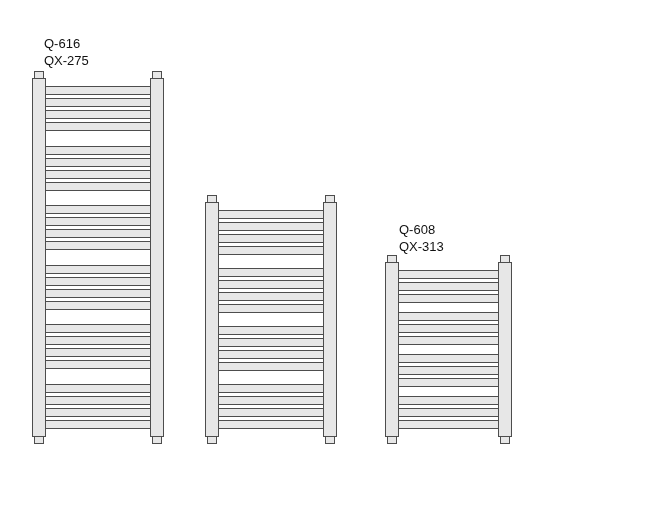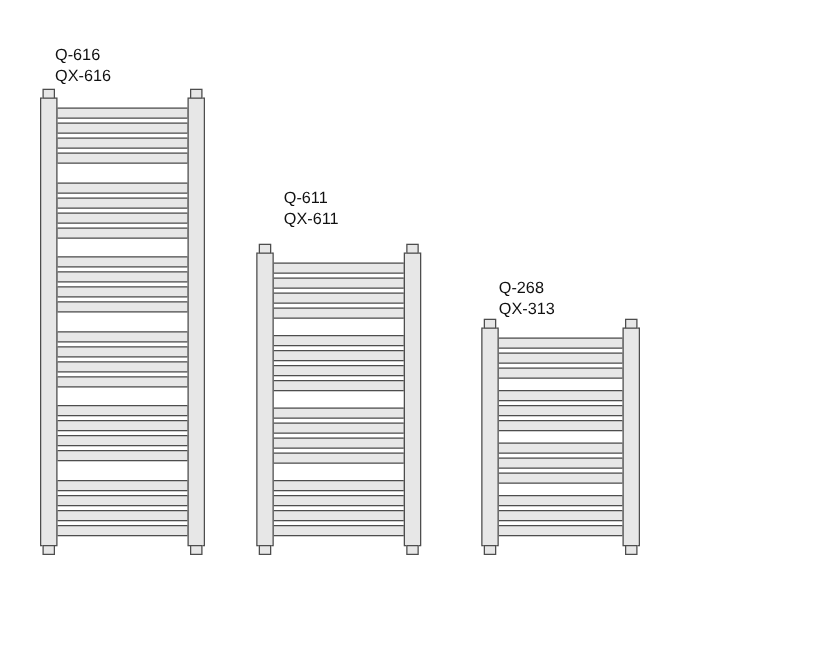--- a/index.html
+++ b/index.html
@@ -68,28 +68,24 @@
   #label-2 { left: 227px; top: 149px; }
   #label-3 { left: 399px; top: 221px; }
 </style>
 </head>
 <body>
 
 <div class="canvas" style="--bg: #ffffff; --fill: #e7e7e7; --outline: #4d4d4d;">
 
   <div class="label" id="label-1">
     <div>Q-616</div>
-    <div>QX-616</div>
-  </div>
-  <div class="label" id="label-2">
-    <div>Q-611</div>
-    <div>QX-611</div>
+    <div>QX-275</div>
   </div>
   <div class="label" id="label-3">
-    <div>Q-268</div>
+    <div>Q-608</div>
     <div>QX-313</div>
   </div>
 
   <div class="radiator" id="radiator-1">
     <div class="rail">
       <div class="cap top"></div>
       <div class="cap bottom"></div>
     </div>
     <div class="rungs">
         <div class="group">

